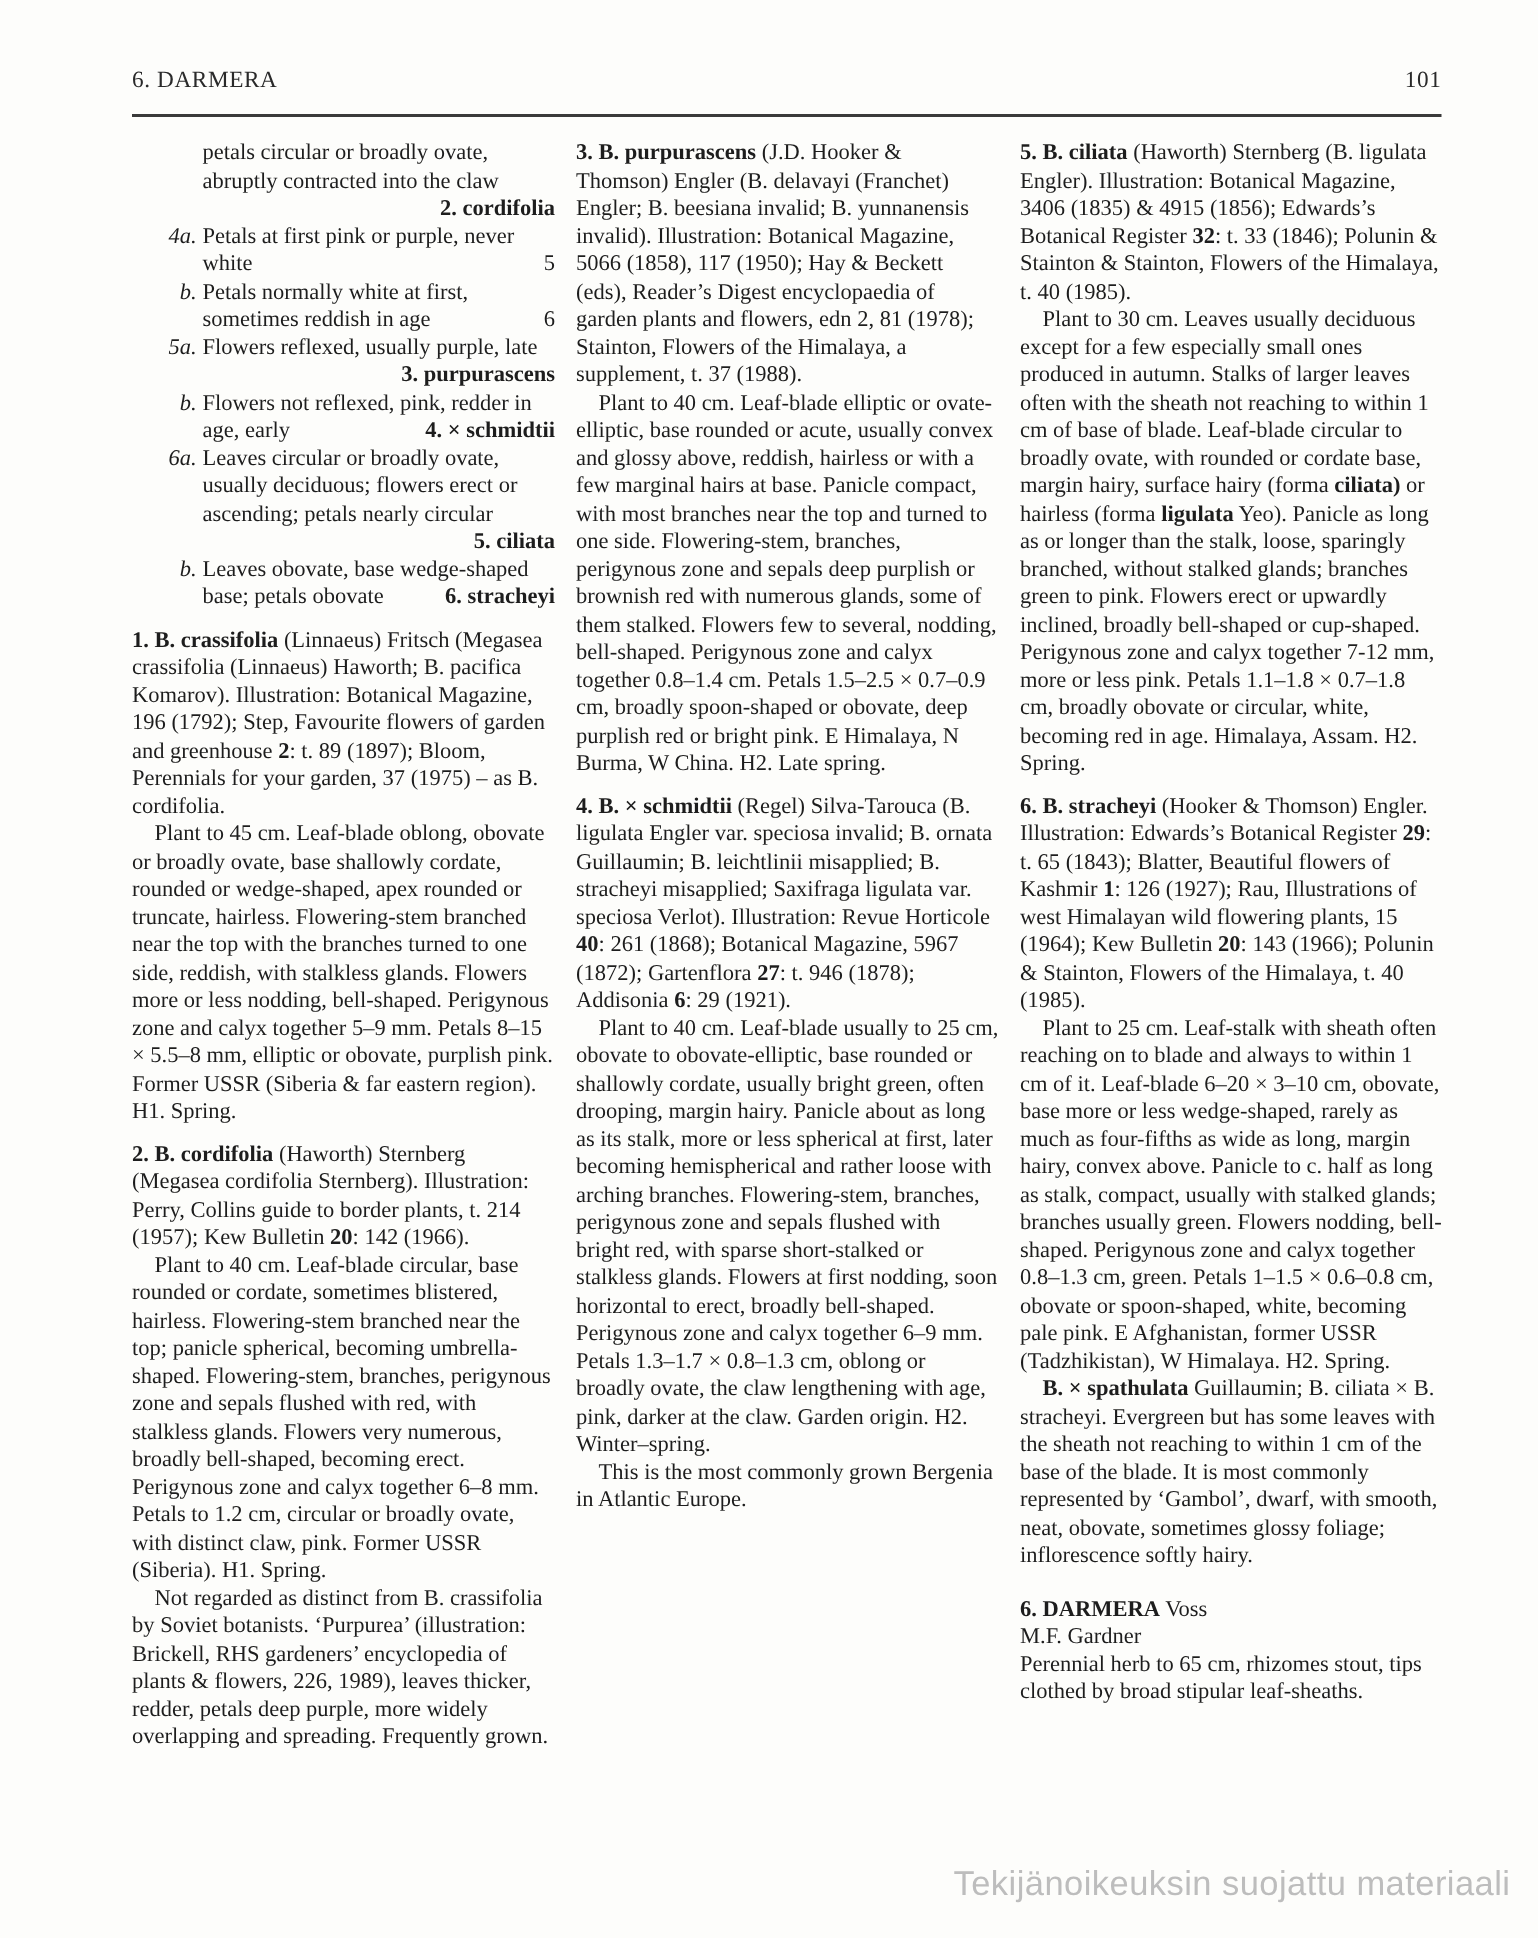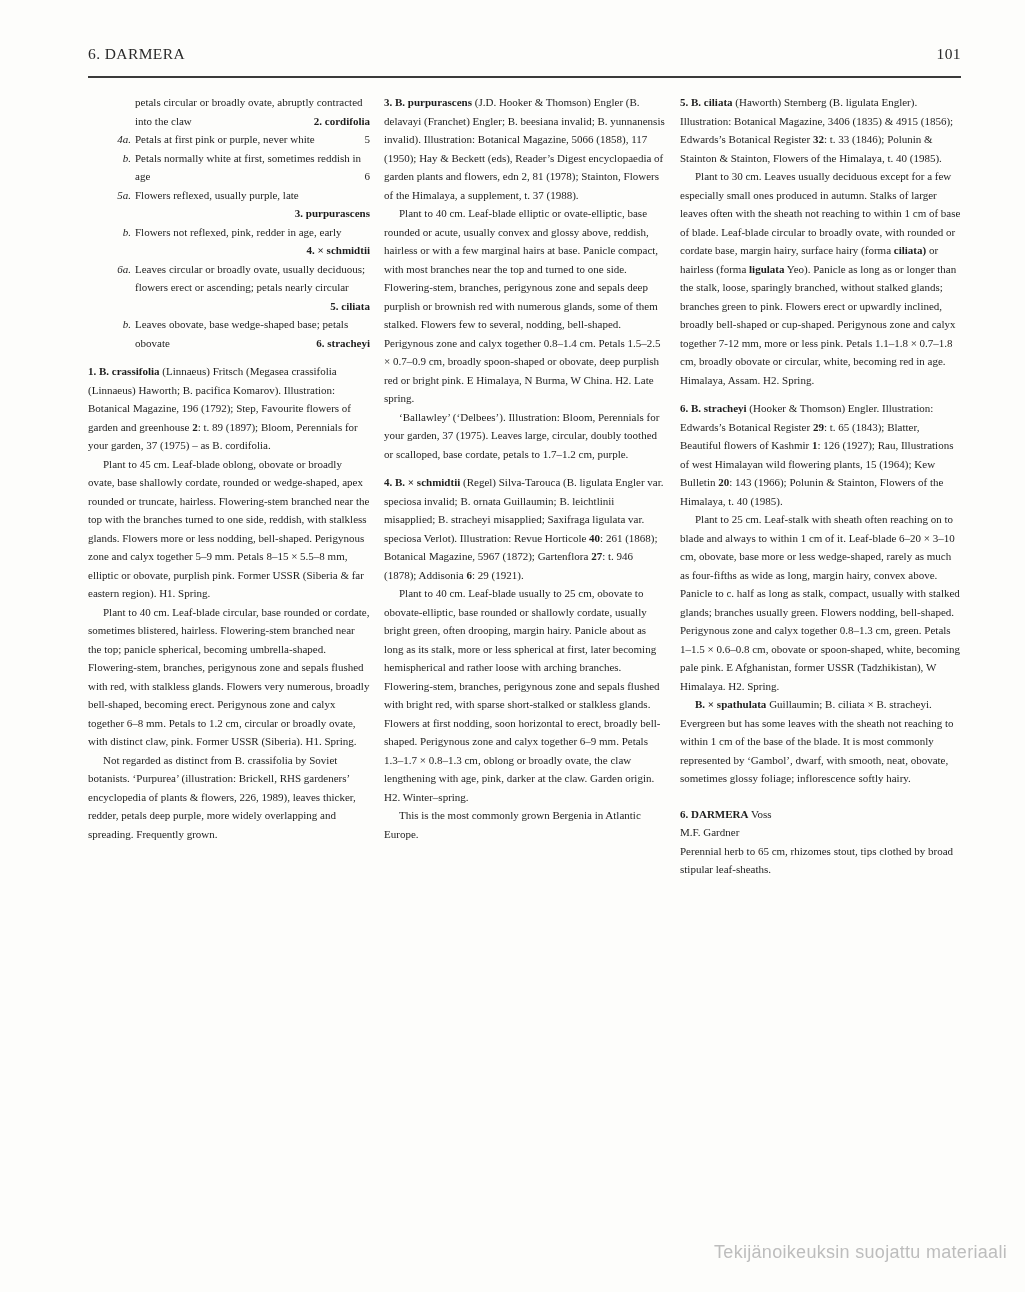--- a/index.html
+++ b/index.html
@@ -22,42 +22,42 @@
     position: absolute; left: 88px; right: 64px; top: 76px;
     height: 2px; background: #3a3a3a;
   }
 
   .columns {
     position: absolute; left: 88px; top: 93px; width: 874px;
     display: flex;
   }
   .column {
     width: 282px; margin-right: 14px;
-    font-size: 11px; line-height: 18.5px;
+    font-size: 15px; line-height: 18.5px;
     text-align: left;
   }
   .column:last-child { margin-right: 0; }
 
   p.para { margin: 0; }
   p.para.indent { text-indent: 15px; }
   p.para.gap-sm { margin-top: 10px; }
   p.para.gap-lg { margin-top: 17px; }
 
   .key-item { position: relative; padding-left: 47px; }
   .key-item::after { content: ""; display: block; clear: both; }
   .key-label { position: absolute; left: 0; top: 0; width: 43px; text-align: right; font-style: italic; }
   .key-result { float: right; padding-left: 8px; }
 
   .seg-b { font-weight: bold; }
   .seg-i { }
 
   .watermark {
     position: absolute; right: 18px; top: 1242px;
     font-family: "Liberation Sans", sans-serif;
-    font-size: 18px; color: #bdbdbd; letter-spacing: 0.3px;
+    font-size: 23px; color: #bdbdbd; letter-spacing: 0.3px;
   }
 </style>
 </head>
 <body>
 
 <div class="page">
   <div class="page-header">
     <span class="running-head">6. DARMERA</span>
     <span class="page-number">101</span>
   </div>
@@ -66,27 +66,27 @@
       <div class="column">
         <div class="key-item">petals circular or broadly ovate, abruptly contracted into the claw<span class="key-result seg-b">2. cordifolia</span></div>
         <div class="key-item"><span class="key-label">4a.</span>Petals at first pink or purple, never white<span class="key-result">5</span></div>
         <div class="key-item"><span class="key-label">b.</span>Petals normally white at first, sometimes reddish in age<span class="key-result">6</span></div>
         <div class="key-item"><span class="key-label">5a.</span>Flowers reflexed, usually purple, late<span class="key-result seg-b">3. purpurascens</span></div>
         <div class="key-item"><span class="key-label">b.</span>Flowers not reflexed, pink, redder in age, early<span class="key-result seg-b">4. × schmidtii</span></div>
         <div class="key-item"><span class="key-label">6a.</span>Leaves circular or broadly ovate, usually deciduous; flowers erect or ascending; petals nearly circular<span class="key-result seg-b">5. ciliata</span></div>
         <div class="key-item"><span class="key-label">b.</span>Leaves obovate, base wedge-shaped base; petals obovate<span class="key-result seg-b">6. stracheyi</span></div>
         <p class="para gap-sm"><span class="seg-b">1. B. crassifolia</span> (Linnaeus) Fritsch (<span class="seg-i">Megasea crassifolia</span> (Linnaeus) Haworth; <span class="seg-i">B. pacifica</span> Komarov). Illustration: <span class="seg-i">Botanical Magazine</span>, 196 (1792); Step, Favourite flowers of garden and greenhouse <span class="seg-b">2</span>: t. 89 (1897); Bloom, Perennials for your garden, 37 (1975) – as <span class="seg-i">B. cordifolia</span>.</p>
         <p class="para indent">Plant to 45 cm. Leaf-blade oblong, obovate or broadly ovate, base shallowly cordate, rounded or wedge-shaped, apex rounded or truncate, hairless. Flowering-stem branched near the top with the branches turned to one side, reddish, with stalkless glands. Flowers more or less nodding, bell-shaped. Perigynous zone and calyx together 5–9 mm. Petals 8–15 × 5.5–8 mm, elliptic or obovate, purplish pink. <span class="seg-i">Former USSR (Siberia &amp; far eastern region)</span>. H1. Spring.</p>
+        <p class="para gap-sm"><span class="seg-b">2. B. cordifolia</span> (Haworth) Sternberg (<span class="seg-i">Megasea cordifolia</span> Sternberg). Illustration: Perry, Collins guide to border plants, t. 214 (1957); <span class="seg-i">Kew Bulletin</span> <span class="seg-b">20</span>: 142 (1966).</p>
         <p class="para indent">Plant to 40 cm. Leaf-blade circular, base rounded or cordate, sometimes blistered, hairless. Flowering-stem branched near the top; panicle spherical, becoming umbrella-shaped. Flowering-stem, branches, perigynous zone and sepals flushed with red, with stalkless glands. Flowers very numerous, broadly bell-shaped, becoming erect. Perigynous zone and calyx together 6–8 mm. Petals to 1.2 cm, circular or broadly ovate, with distinct claw, pink. <span class="seg-i">Former USSR (Siberia)</span>. H1. Spring.</p>
         <p class="para indent">Not regarded as distinct from <span class="seg-i">B. crassifolia</span> by Soviet botanists. ‘Purpurea’ (illustration: Brickell, RHS gardeners’ encyclopedia of plants &amp; flowers, 226, 1989), leaves thicker, redder, petals deep purple, more widely overlapping and spreading. Frequently grown.</p>
       </div>
       <div class="column">
         <p class="para"><span class="seg-b">3. B. purpurascens</span> (J.D. Hooker &amp; Thomson) Engler (<span class="seg-i">B. delavayi</span> (Franchet) Engler; <span class="seg-i">B. beesiana</span> invalid; <span class="seg-i">B. yunnanensis</span> invalid). Illustration: <span class="seg-i">Botanical Magazine</span>, 5066 (1858), 117 (1950); Hay &amp; Beckett (eds), Reader’s Digest encyclopaedia of garden plants and flowers, edn 2, 81 (1978); Stainton, Flowers of the Himalaya, a supplement, t. 37 (1988).</p>
         <p class="para indent">Plant to 40 cm. Leaf-blade elliptic or ovate-elliptic, base rounded or acute, usually convex and glossy above, reddish, hairless or with a few marginal hairs at base. Panicle compact, with most branches near the top and turned to one side. Flowering-stem, branches, perigynous zone and sepals deep purplish or brownish red with numerous glands, some of them stalked. Flowers few to several, nodding, bell-shaped. Perigynous zone and calyx together 0.8–1.4 cm. Petals 1.5–2.5 × 0.7–0.9 cm, broadly spoon-shaped or obovate, deep purplish red or bright pink. <span class="seg-i">E Himalaya, N Burma, W China</span>. H2. Late spring.</p>
-        <p class="para indent">‘Ballawley’ (‘Delbees’). Illustration: Bloom, Perennials for your garden, 37 (1975). Leaves large, circular, doubly toothed or scalloped, base cordate, petals to 1.7–1.2 cm, purple.</p>
         <p class="para gap-sm"><span class="seg-b">4. B. × schmidtii</span> (Regel) Silva-Tarouca (<span class="seg-i">B. ligulata</span> Engler var. <span class="seg-i">speciosa</span> invalid; <span class="seg-i">B. ornata</span> Guillaumin; <span class="seg-i">B. leichtlinii</span> misapplied; <span class="seg-i">B. stracheyi</span> misapplied; <span class="seg-i">Saxifraga ligulata</span> var. <span class="seg-i">speciosa</span> Verlot). Illustration: <span class="seg-i">Revue Horticole</span> <span class="seg-b">40</span>: 261 (1868); <span class="seg-i">Botanical Magazine</span>, 5967 (1872); <span class="seg-i">Gartenflora</span> <span class="seg-b">27</span>: t. 946 (1878); <span class="seg-i">Addisonia</span> <span class="seg-b">6</span>: 29 (1921).</p>
         <p class="para indent">Plant to 40 cm. Leaf-blade usually to 25 cm, obovate to obovate-elliptic, base rounded or shallowly cordate, usually bright green, often drooping, margin hairy. Panicle about as long as its stalk, more or less spherical at first, later becoming hemispherical and rather loose with arching branches. Flowering-stem, branches, perigynous zone and sepals flushed with bright red, with sparse short-stalked or stalkless glands. Flowers at first nodding, soon horizontal to erect, broadly bell-shaped. Perigynous zone and calyx together 6–9 mm. Petals 1.3–1.7 × 0.8–1.3 cm, oblong or broadly ovate, the claw lengthening with age, pink, darker at the claw. <span class="seg-i">Garden origin</span>. H2. Winter–spring.</p>
         <p class="para indent">This is the most commonly grown <span class="seg-i">Bergenia</span> in Atlantic Europe.</p>
       </div>
       <div class="column">
         <p class="para"><span class="seg-b">5. B. ciliata</span> (Haworth) Sternberg (<span class="seg-i">B. ligulata</span> Engler). Illustration: <span class="seg-i">Botanical Magazine</span>, 3406 (1835) &amp; 4915 (1856); <span class="seg-i">Edwards’s Botanical Register</span> <span class="seg-b">32</span>: t. 33 (1846); Polunin &amp; Stainton &amp; Stainton, Flowers of the Himalaya, t. 40 (1985).</p>
         <p class="para indent">Plant to 30 cm. Leaves usually deciduous except for a few especially small ones produced in autumn. Stalks of larger leaves often with the sheath not reaching to within 1 cm of base of blade. Leaf-blade circular to broadly ovate, with rounded or cordate base, margin hairy, surface hairy (forma <span class="seg-b">ciliata)</span> or hairless (forma <span class="seg-b">ligulata</span> Yeo). Panicle as long as or longer than the stalk, loose, sparingly branched, without stalked glands; branches green to pink. Flowers erect or upwardly inclined, broadly bell-shaped or cup-shaped. Perigynous zone and calyx together 7-12 mm, more or less pink. Petals 1.1–1.8 × 0.7–1.8 cm, broadly obovate or circular, white, becoming red in age. <span class="seg-i">Himalaya, Assam</span>. H2. Spring.</p>
         <p class="para gap-sm"><span class="seg-b">6. B. stracheyi</span> (Hooker &amp; Thomson) Engler. Illustration: <span class="seg-i">Edwards’s Botanical Register</span> <span class="seg-b">29</span>: t. 65 (1843); Blatter, Beautiful flowers of Kashmir <span class="seg-b">1</span>: 126 (1927); Rau, Illustrations of west Himalayan wild flowering plants, 15 (1964); <span class="seg-i">Kew Bulletin</span> <span class="seg-b">20</span>: 143 (1966); Polunin &amp; Stainton, Flowers of the Himalaya, t. 40 (1985).</p>
         <p class="para indent">Plant to 25 cm. Leaf-stalk with sheath often reaching on to blade and always to within 1 cm of it. Leaf-blade 6–20 × 3–10 cm, obovate, base more or less wedge-shaped, rarely as much as four-fifths as wide as long, margin hairy, convex above. Panicle to <span class="seg-i">c.</span> half as long as stalk, compact, usually with stalked glands; branches usually green. Flowers nodding, bell-shaped. Perigynous zone and calyx together 0.8–1.3 cm, green. Petals 1–1.5 × 0.6–0.8 cm, obovate or spoon-shaped, white, becoming pale pink. <span class="seg-i">E Afghanistan, former USSR (Tadzhikistan), W Himalaya</span>. H2. Spring.</p>
         <p class="para indent"><span class="seg-b">B. × spathulata</span> Guillaumin; <span class="seg-i">B. ciliata</span> × <span class="seg-i">B. stracheyi</span>. Evergreen but has some leaves with the sheath not reaching to within 1 cm of the base of the blade. It is most commonly represented by ‘Gambol’, dwarf, with smooth, neat, obovate, sometimes glossy foliage; inflorescence softly hairy.</p>

